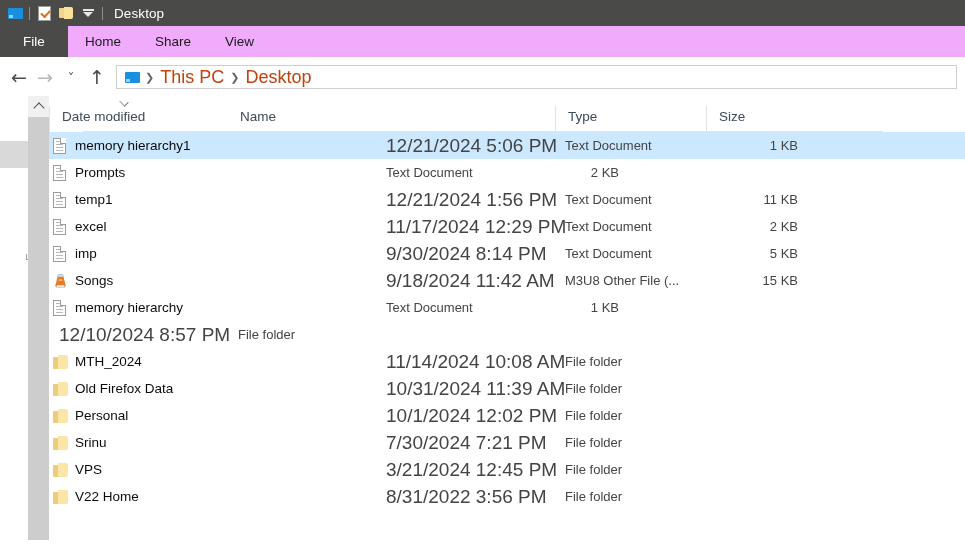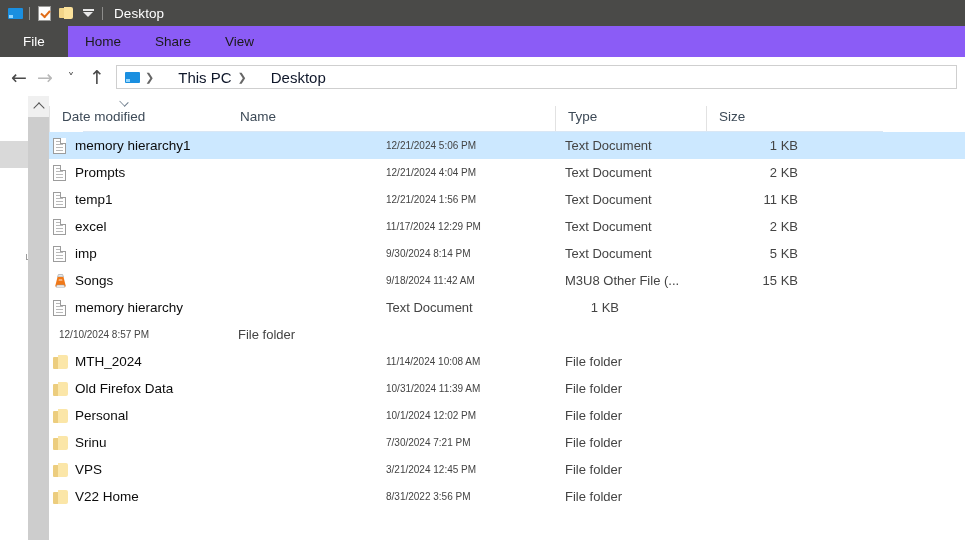--- a/index.html
+++ b/index.html
@@ -30,39 +30,39 @@
     transform:rotate(-48deg);
   }
   .fold-ico { width:14px; height:12px; position:relative; }
   .fold-ico i { position:absolute; left:0; top:1px; width:6px; height:10px; background:#f2d488; border-radius:1px 0 0 1px; display:block; }
   .fold-ico b { position:absolute; left:5px; top:0; width:9px; height:12px; background:#fbe29b; border-radius:0 2px 2px 0; display:block; }
   .chev-dn { width:0;height:0;border-left:5px solid transparent;border-right:5px solid transparent;border-top:5px solid #e8e8e8; }
   .chev-dn-wrap { display:flex; flex-direction:column; align-items:center; gap:1px; }
   .chev-dn-wrap:before { content:""; display:block; width:11px; height:1.5px; background:#e8e8e8; }
 
   
-  .ribbon { height:32px; background:#8b5cf6; display:flex; align-items:stretch; border-bottom:1px solid #ffffff; }
+  .ribbon { height:32px; background:#f0abfc; display:flex; align-items:stretch; border-bottom:1px solid #ffffff; }
   .tab-file {
     width:68px; background:#4a4a48; color:#ffffff; display:flex;
     align-items:center; justify-content:center; font-size:13.5px; cursor:pointer;
   }
   .tab { padding:0 17px; display:flex; align-items:center; color:#1a1a1a; font-size:13.5px; cursor:default; }
   .tab:first-of-type { margin-left:14px; }
 
   
   .addrbar { height:38px; background:#fff; display:flex; align-items:center; padding:0 6px; }
   .navbtn { width:26px; height:26px; display:flex; align-items:center; justify-content:center; cursor:pointer; }
   .arr { font-size:19px; line-height:1; color:#4a4a4a; font-family:"DejaVu Sans", sans-serif; }
   .arr.dim { color:#b8b8b8; }
   .arr.small { font-size:13px; }
   .addrfield {
     flex:1; height:24px; border:1px solid #cfcfcf; background:#fff; display:flex;
     align-items:center; padding:0 6px; margin-left:6px; margin-right:2px;
   }
-  .crumb { font-size:15px; color:#0f172a; padding:0 3px; cursor:pointer;margin-left:18px; }
+  .crumb { font-size:18px; color:#c2410c; padding:0 3px; cursor:pointer; }
   .crumb-sep { color:#666; font-size:11px; padding:0 3px; }
 
   
   .content { display:flex; height:444px; }
 
   
   .navpane { width:49px; background:#ffffff; position:relative; flex:0 0 49px; }
   .nav-item { height:27px; display:flex; align-items:center; padding-left:30px; }
   .nav-item.sel { background:#d9d9d9; }
   .nav-ico { width:17px; height:16px; position:relative; }
@@ -95,21 +95,21 @@
     content:""; position:absolute; left:0; top:0; width:7px; height:7px;
     border-right:1.4px solid #6b7a89; border-bottom:1.4px solid #6b7a89;
     transform:rotate(45deg) scale(.95,.7);
   }
 
   .row { height:27px; display:flex; align-items:center; cursor:default; }
   .row.sel { background:#cce8ff; }
   .c-name { display:flex; align-items:center; overflow:hidden; }
   .c-name .nm { font-size:13.5px; color:#0c0c0c; white-space:nowrap; }
   .c-icon { width:26px; display:flex; align-items:center; justify-content:flex-start; padding-left:4px; }
-  .c-date { font-size:10px; color:#444; white-space:nowrap; }
+  .c-date { font-size:19px; color:#444; white-space:nowrap; }
   .c-type { font-size:13px; color:#444; white-space:nowrap; overflow:hidden; }
   .c-size { font-size:13px; color:#444; text-align:right; white-space:nowrap; }
 
   
   .ic-txt { width:13px; height:16px; background:#fefefe; border:1px solid #9c9c9c; position:relative; }
   .ic-txt:before {
     content:""; position:absolute; left:2px; top:2px; right:2px; height:1px;
     background:#b9b9b9;
     box-shadow:0 3px 0 #b9b9b9, 0 6px 0 #b9b9b9, 0 9px 0 #b9b9b9;
   }
@@ -281,21 +281,20 @@
           <div class="c-type" style="width:151px;padding-left:10px">Text Document</div>
           <div class="c-size" style="width:100px;padding-right:8px">1 KB</div>
         </div>
         <div class="row">
           <div class="c-name" style="width:327px">
             <span class="c-icon">
               <span class="ic-txt"></span>
             </span>
             <span class="nm">Prompts</span>
           </div>
-          <div class="c-date" style="width:179px;padding-left:10px">12/21/2024 4:04 PM</div>
           <div class="c-type" style="width:151px;padding-left:10px">Text Document</div>
           <div class="c-size" style="width:100px;padding-right:8px">2 KB</div>
         </div>
         <div class="row">
           <div class="c-name" style="width:327px">
             <span class="c-icon">
               <span class="ic-txt"></span>
             </span>
             <span class="nm">temp1</span>
           </div>

